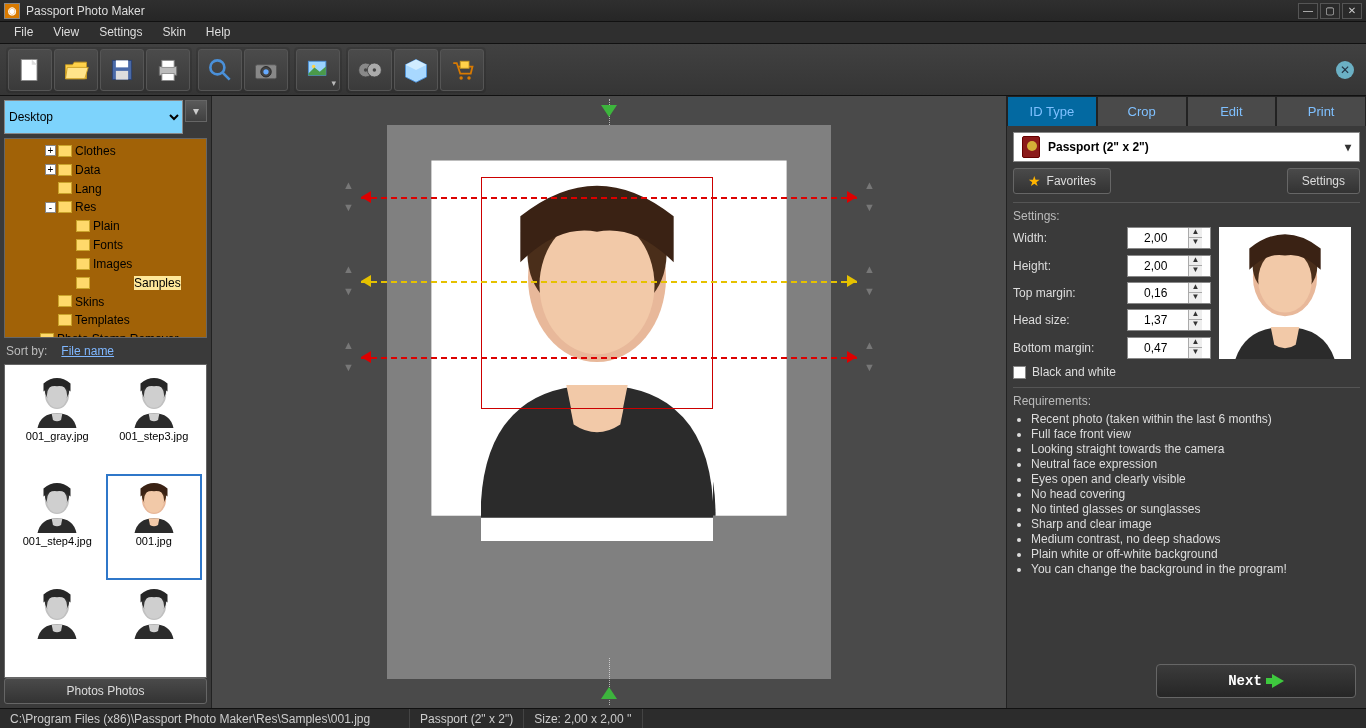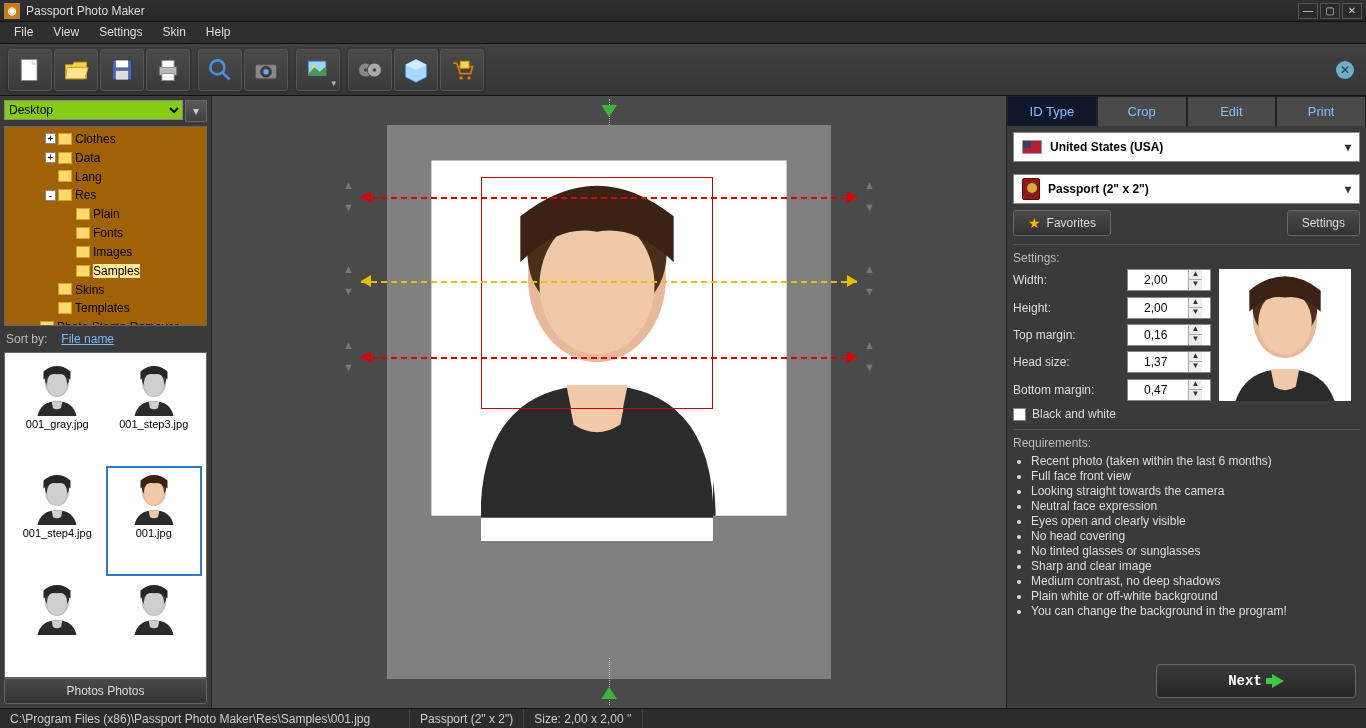--- a/index.html
+++ b/index.html
@@ -15,29 +15,29 @@
 .toolbar { height: 52px; background: linear-gradient(#414141,#353535); display: flex; align-items: center; padding: 4px 6px; gap: 4px; border-bottom: 1px solid #111; }
 .tgroup { display: flex; gap: 2px; background: rgba(0,0,0,0.1); border-radius: 4px; padding: 2px; }
 .tbtn { width: 44px; height: 42px; border: 1px solid #555; border-radius: 3px; background: linear-gradient(#4b4b4b,#3a3a3a); display: flex; align-items: center; justify-content: center; cursor: pointer; position:relative;}
 .tbtn svg { width: 28px; height: 28px; }
 .tbtn.dd::after{content:"▾"; position:absolute; right:3px; bottom:2px; font-size:9px; color:#bbb;}
 .toolbar-spacer{flex:1;}
 .close-circle{width:18px;height:18px;border-radius:50%;background:#6bb0c4;display:flex;align-items:center;justify-content:center;color:#234;margin-right:6px;cursor:pointer;}
 .main { flex: 1; display: flex; overflow: hidden; }
 .left-panel { width: 212px; background: #3a3a3a; display: flex; flex-direction: column; border-right: 1px solid #222; }
 .location { display: flex; padding: 4px; gap: 2px; }
-.location select { flex: 1; height: 20px; background: #84cc16; border: 1px solid #888; font-size: 12px; }
+.location select { flex: 1; height: 34px; background: #7dd3fc; border: 1px solid #888; font-size: 12px; }
 .location .dropbtn{width:22px;height:22px;background:linear-gradient(#5a5a5a,#404040);border:1px solid #666;display:flex;align-items:center;justify-content:center;color:#ccc;}
 .tree { flex: 0 0 200px; overflow: auto; background: #a16207; color: #000; border: 1px solid #666; margin: 0 4px; font-size: 12px; position:relative;}
 .tree-inner{padding:2px 0 2px 4px;}
 .tree-node { white-space: nowrap; line-height: 18px; }
 .tree-node .tog{display:inline-block;width:11px;height:11px;border:1px solid #888;text-align:center;line-height:9px;font-size:10px;margin-right:2px;vertical-align:middle;background:#fff;}
 .tree-node .fold{display:inline-block;width:14px;height:12px;background:#ffd96b;border:1px solid #caa32a;vertical-align:middle;margin-right:3px;}
 .tree-node .lbl{vertical-align:middle;}
-.tree-node.sel .lbl{background:#ffe89a;}
+.tree-node.sel .lbl{background:#ffe89a;margin-left:41px;}
 .sortbar { padding: 6px; display: flex; align-items: center; gap: 14px; color: #bbb; }
 .sortbar a { color: #7fb7ff; text-decoration: underline; }
 .thumbs { flex: 1; background: #fff; margin: 0 4px; border: 1px solid #666; overflow: auto; padding: 4px; display: grid; grid-template-columns: 1fr 1fr; gap: 0; color: #000;}
 .thumb { text-align: center; font-size: 11px; border: 2px solid transparent; padding: 2px; }
 .thumb.sel { border-color: #2f77c9; }
 .thumb .img { height: 56px; display: flex; align-items: center; justify-content: center; }
 .thumb .img svg{filter:grayscale(1);}
 .thumb.sel .img svg{filter:none;}
 .thumb .cap{margin-top:1px;}
 .left-buttons{display:flex; gap:4px; padding:4px;}
@@ -59,21 +59,21 @@
 .tri-ly{border-right:10px solid #e5c100;}
 .tri-ry{border-left:10px solid #e5c100;}
 .top-tri, .bot-tri{position:absolute;left:50%;transform:translateX(-50%);width:0;height:0;border-left:8px solid transparent;border-right:8px solid transparent;}
 .top-tri{top:-20px;border-top:12px solid #3db53d;}
 .bot-tri{bottom:-20px;border-bottom:12px solid #3db53d;}
 .side-arrows{position:absolute;display:flex;flex-direction:column;gap:14px;color:#777;font-size:11px;}
 .side-arrows span{line-height:8px;}
 .right-panel { width: 360px; background: #3a3a3a; display: flex; flex-direction: column; border-left: 1px solid #222; }
 .tabs { display: flex; height: 30px; }
 .tab { flex: 1; display: flex; align-items: center; justify-content: center; background: #4a4a4a; border: 1px solid #222; border-bottom: none; color: #7fc0ff; cursor: pointer; font-size:13px;}
-.tab.active { background: #0f172a; color: #7fc0ff; }
+.tab.active { background: #0369a1; color: #7fc0ff; }
 .combo { margin: 6px; height: 30px; background: #fff; border: 1px solid #888; display: flex; align-items: center; padding: 0 8px; gap: 8px; color: #000; font-weight: bold; cursor: pointer; position:relative;}
 .combo::after{content:"▾";position:absolute;right:8px;color:#333;}
 .flag{width:20px;height:14px;background:linear-gradient(#b22234,#b22234);position:relative;border:1px solid #999;}
 .flag::before{content:"";position:absolute;left:0;top:0;width:8px;height:7px;background:#3c3b6e;}
 .docicon{width:18px;height:22px;background:#8b1a1a;border:1px solid #600;border-radius:2px;position:relative;}
 .docicon::after{content:"";position:absolute;left:4px;top:4px;width:10px;height:10px;border-radius:50%;background:#d4af37;}
 .fav-row{display:flex;gap:6px;margin:0 6px 6px;}
 .fav-row .btn{flex:0 0 auto; padding:0 14px;}
 .fav-row .spacer{flex:1;}
 .star{color:#ffb400;font-size:14px;}
@@ -362,24 +362,20 @@
     </div>
   </div>
 
   <div class="right-panel">
     <div class="tabs" id="tabs">
         <div class="tab active">ID Type</div>
         <div class="tab">Crop</div>
         <div class="tab">Edit</div>
         <div class="tab">Print</div>
       </div>
-    <div class="combo">
-      <span class="flag"></span>
-      <span>United States (USA)</span>
-    </div>
     <div class="combo">
       <span class="docicon"></span>
       <span>Passport (2" x 2")</span>
     </div>
     <div class="fav-row">
       <div class="btn">
           <span class="star">★</span>
           <span>Favorites</span>
         </div>
       <div class="spacer"></div>

